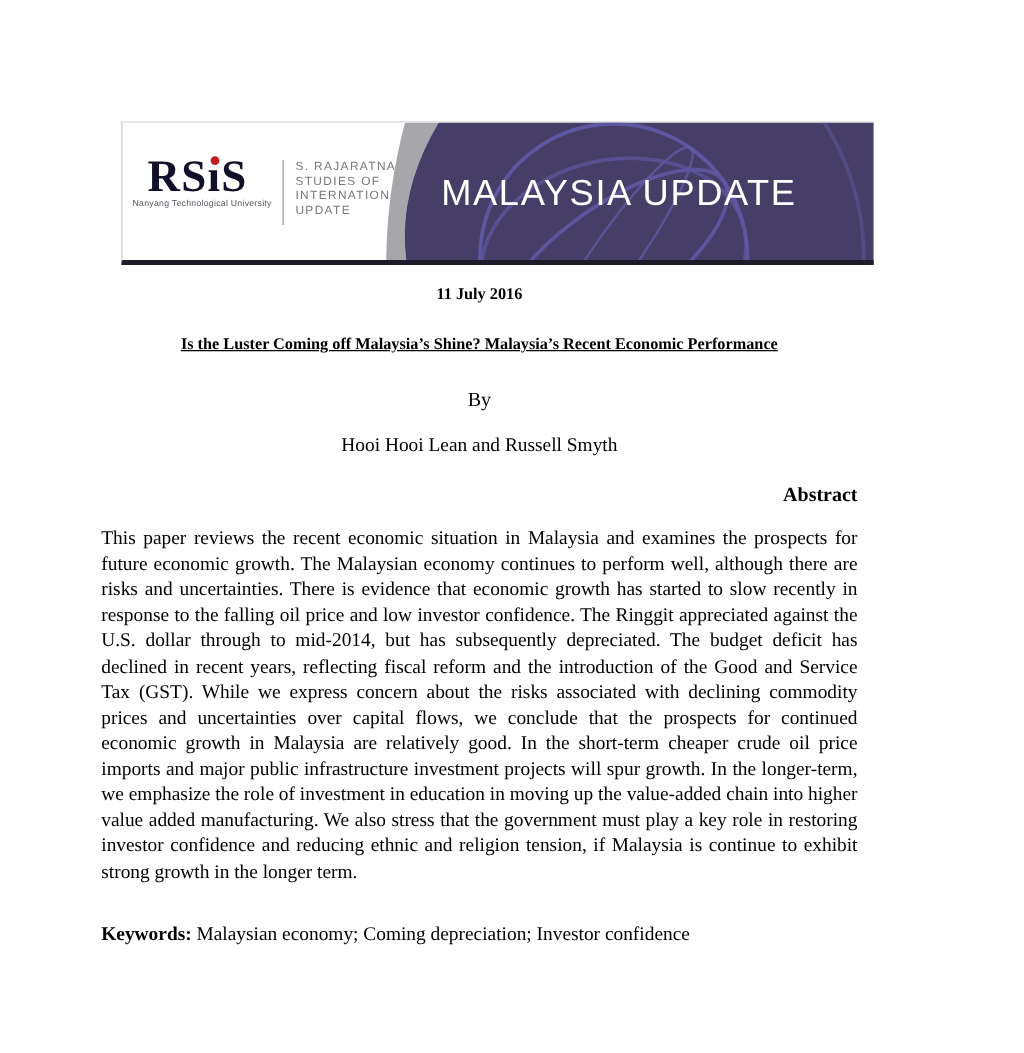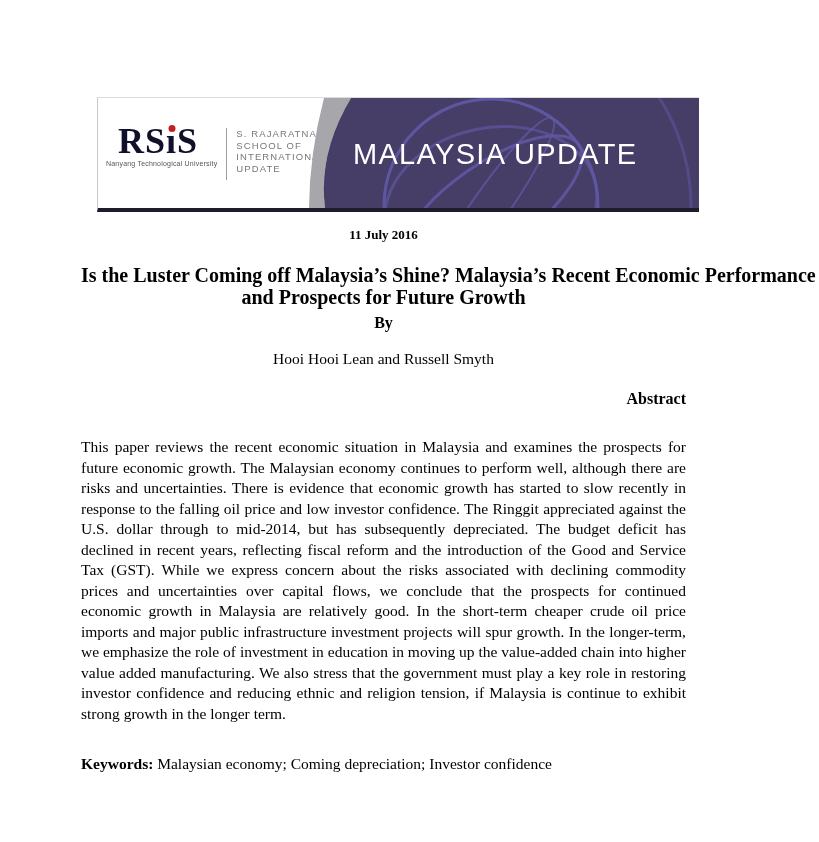--- a/index.html
+++ b/index.html
@@ -56,29 +56,29 @@
     font-family:"Liberation Sans", sans-serif; font-size:29px;
     letter-spacing:1.3px; fill:#ffffff;
   }
 
   
   .content {
     position:absolute; left:81px; top:211px; width:605px;
     text-align:center;
   }
   .date { margin-top:16px; font-weight:bold; font-size:13px; line-height:15px; }
-  .title-line { font-weight:bold; font-size:20px; line-height:22px; white-space:nowrap; }
+  .title-line { font-weight:bold; font-size:13px; line-height:22px; white-space:nowrap;text-decoration:underline; }
   .title-block { margin-top:22px; }
-  .byline { margin-top:6px; font-weight:bold; font-size:16px; line-height:18px; }
+  .byline { margin-top:26px; font-weight:normal; font-size:16px; line-height:18px; }
   .authors { margin-top:18px; font-weight:normal; font-size:15.5px; line-height:18px; }
   .abstract-heading {
     margin-top:22px; text-align:right; font-weight:bold; font-size:16px; line-height:18px;
   }
   .abstract-text {
-    margin-top:29px; text-align:justify; text-justify:inter-word;
+    margin-top:15px; text-align:justify; text-justify:inter-word;
     font-size:15.5px; line-height:20.5px;
   }
   .keywords { margin-top:31px; text-align:left; font-size:15.5px; line-height:18px; }
   .keywords-label { font-weight:bold; }
 </style>
 </head>
 <body>
 
 <div class="page">
 
@@ -86,21 +86,21 @@
 
     <div class="banner-left">
       <div class="logo-block">
         <div class="wordmark-wrap">
           <div class="wordmark"><span>RS</span><span class="logo-i">ı</span><span>S</span></div>
           <div class="university">Nanyang Technological University</div>
         </div>
         <div class="logo-divider"></div>
         <div class="school">
           <div>S. RAJARATNAM</div>
-          <div>SCHOOL OF</div>
+          <div>STUDIES OF</div>
           <div>INTERNATIONAL</div>
           <div>UPDATE</div>
         </div>
       </div>
     </div>
 
     <svg class="banner-svg" viewBox="0 0 400 110">
 
       <path d="M25,0 Q10.5,55 10,110 L26,110 Q19,55 52,0 Z" style="fill:var(--gray-band,#a6a6ab)"></path>
 
@@ -120,21 +120,20 @@
       </g>
       <text class="banner-title-text" x="54" y="66">MALAYSIA UPDATE</text>
     </svg>
   </div>
 
   <div class="content">
     <div class="date">11 July 2016</div>
 
     <div class="title-block">
       <div class="title-line">Is the Luster Coming off Malaysia’s Shine? Malaysia’s Recent Economic Performance</div>
-      <div class="title-line">and Prospects for Future Growth</div>
     </div>
 
     <div class="byline">By</div>
     <div class="authors">Hooi Hooi Lean and Russell Smyth</div>
 
     <div class="abstract-heading">Abstract</div>
     <div class="abstract-text">This paper reviews the recent economic situation in Malaysia and examines the prospects for future economic growth. The Malaysian economy continues to perform well, although there are risks and uncertainties. There is evidence that economic growth has started to slow recently in response to the falling oil price and low investor confidence. The Ringgit appreciated against the U.S. dollar through to mid-2014, but has subsequently depreciated. The budget deficit has declined in recent years, reflecting fiscal reform and the introduction of the Good and Service Tax (GST). While we express concern about the risks associated with declining commodity prices and uncertainties over capital flows, we conclude that the prospects for continued economic growth in Malaysia are relatively good. In the short-term cheaper crude oil price imports and major public infrastructure investment projects will spur growth. In the longer-term, we emphasize the role of investment in education in moving up the value-added chain into higher value added manufacturing. We also stress that the government must play a key role in restoring investor confidence and reducing ethnic and religion tension, if Malaysia is continue to exhibit strong growth in the longer term.</div>
 
     <div class="keywords">
       <span class="keywords-label">Keywords:</span>

